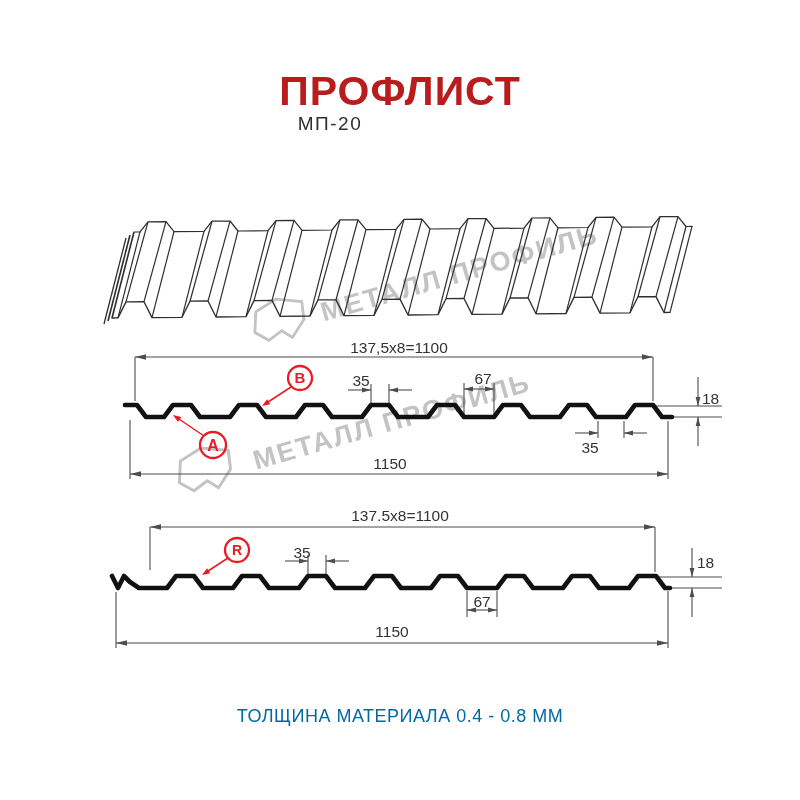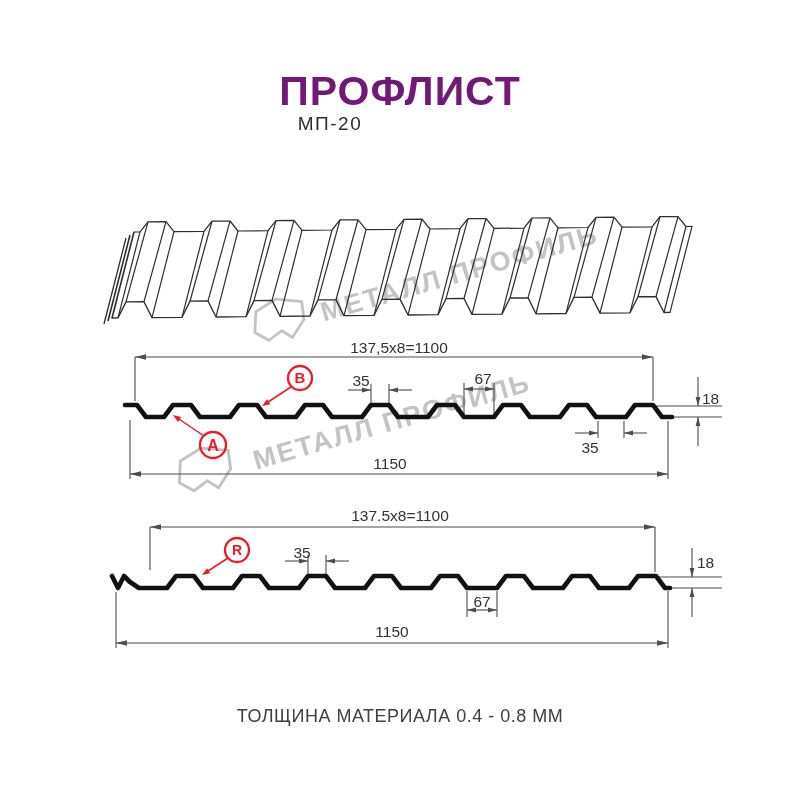--- a/index.html
+++ b/index.html
@@ -1,23 +1,23 @@
 <!DOCTYPE html>
 <html><head>
 <meta charset="utf-8">
 <style>
   html,body{margin:0;padding:0;background:#fff;}
   .page{position:relative;width:800px;height:800px;background:#ffffff;overflow:hidden;
         font-family:"Liberation Sans", sans-serif;}
   .title{position:absolute;left:0;top:68px;width:800px;text-align:center;
-         font-size:41px;font-weight:bold;letter-spacing:1px;color:#701a75;}
+         font-size:41px;font-weight:bold;letter-spacing:1px;color:#b91c1c;}
   .subtitle{position:absolute;left:0;top:113px;width:660px;text-align:center;
          font-size:19px;letter-spacing:1.5px;color:#2e2e2e;}
   .footer-note{position:absolute;left:0;top:706px;width:800px;text-align:center;
-         font-size:18px;letter-spacing:0.5px;color:#404040;}
+         font-size:18px;letter-spacing:0.5px;color:#0369a1;}
   .wm{position:absolute;display:flex;align-items:flex-end;gap:10px;
       transform-origin:0 100%;transform:rotate(-16deg);z-index:1;}
   .wm-text{font-size:27px;font-weight:bold;letter-spacing:2px;color:#c3c3c3;white-space:nowrap;
            line-height:1;padding-bottom:4px;}
   .wm1{left:257px;top:304px;}
   .wm2{left:176px;top:455px;}
   svg.drawing{position:absolute;left:0;top:0;z-index:2;}
   text.dim{font-family:"Liberation Sans",sans-serif;font-size:15.5px;fill:#333;}
   text.redletter{font-family:"Liberation Sans",sans-serif;font-weight:bold;fill:#ec1b23;}
 </style>

